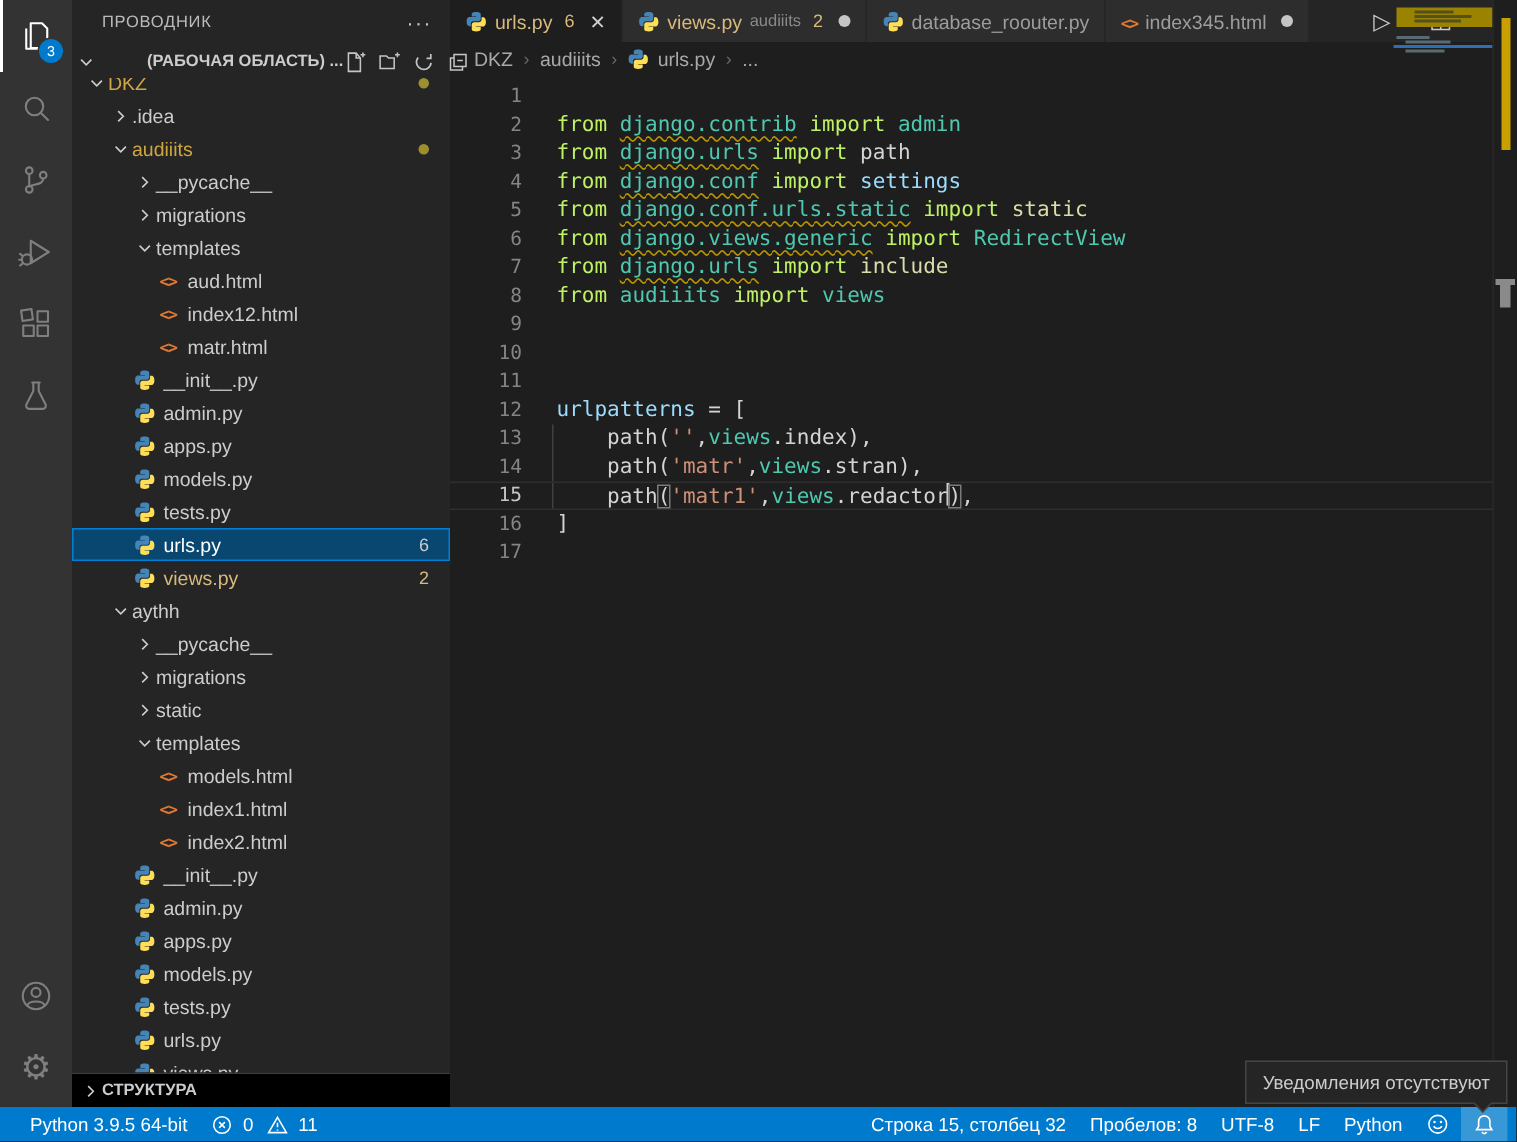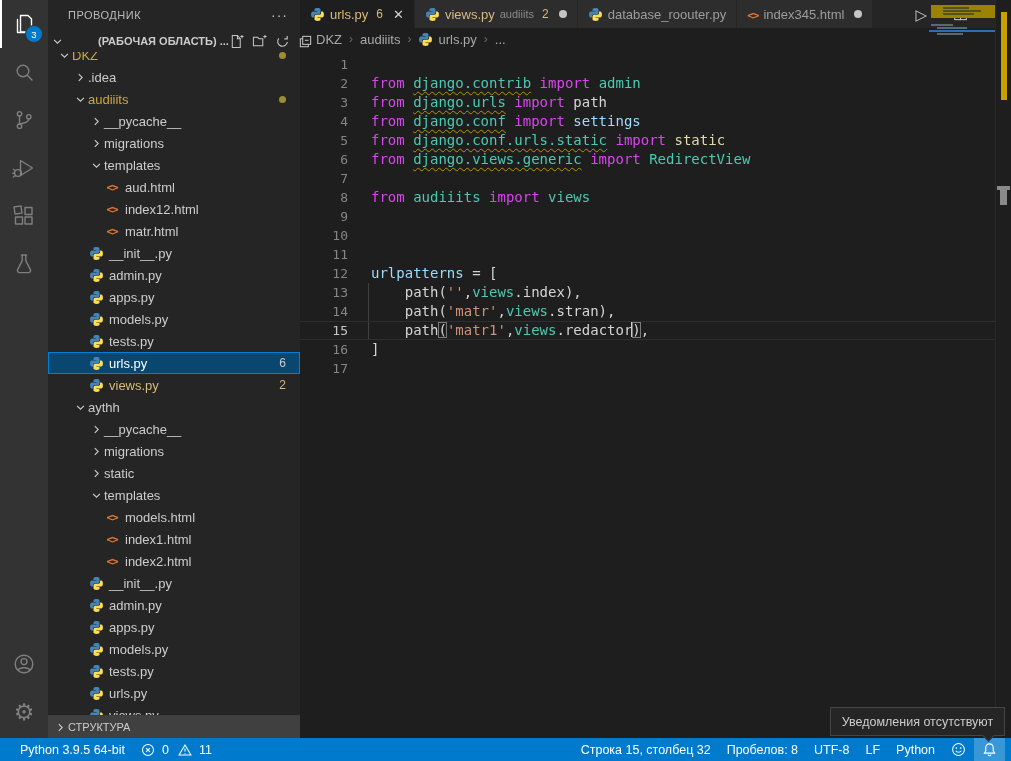--- a/index.html
+++ b/index.html
@@ -26,22 +26,22 @@
   .trow{height:22px;display:flex;align-items:center;font-size:13px;color:#cccccc;position:relative;cursor:pointer;}
   .trow .chev{width:16px;display:flex;justify-content:center;color:#cccccc;flex:0 0 16px;}
   .trow .ficon{width:16px;height:16px;display:flex;align-items:center;justify-content:center;margin-right:5px;flex:0 0 16px;}
   .trow .lbl{white-space:nowrap;}
   .trow.mod>.lbl{color:#d7ba7d;}
   .trow.foldmod>.lbl{color:#cfa640;}
   .trow.sel{background:#094771;outline:1px solid #007fd4;outline-offset:-1px;color:#ffffff;}
   .trow .badge{margin-left:auto;margin-right:14px;font-size:12px;color:#cccccc;}
   .trow .badge.y{color:#d7ba7d;}
   .trow .dot{position:absolute;right:14px;top:8px;width:7px;height:7px;border-radius:50%;background:#9d8f2d;}
-  .outline-head{position:absolute;bottom:0;left:0;right:0;height:22px;display:flex;align-items:center;font-size:11px;font-weight:normal;
-                color:#cccccc;border-top:1px solid #3c3c3c;background:#404040;padding-left:4px;}
+  .outline-head{position:absolute;bottom:0;left:0;right:0;height:22px;display:flex;align-items:center;font-size:11px;font-weight:bold;
+                color:#cccccc;border-top:1px solid #3c3c3c;background:#000000;padding-left:4px;}
   
   .editor{position:absolute;left:300px;top:0;width:711px;height:738px;background:#1e1e1e;}
   .tabbar{position:absolute;top:0;left:0;right:0;height:28px;background:#252526;display:flex;align-items:stretch;}
   .tab{display:flex;align-items:center;gap:5px;padding:0 10px;background:#2d2d2d;color:#9d9d9d;font-size:13px;
        border-right:1px solid #252526;cursor:pointer;white-space:nowrap;}
   .tab.active{background:#1e1e1e;}
   .tab .tlbl.y{color:#d7ba7d;}
   .tab .desc{font-size:11px;color:#8a8a8a;}
   .tab .tbadge{color:#d7ba7d;font-size:12px;margin-left:3px;}
   .tab .close{color:#d0d0d0;font-size:13px;margin-left:5px;}
@@ -54,21 +54,21 @@
   .bc-sep{color:#6a6a6a;font-size:12px;}
   .bc-item{display:flex;align-items:center;gap:5px;cursor:pointer;}
   
   .code{position:absolute;top:50px;left:0;right:0;bottom:0;font-family:"DejaVu Sans Mono",monospace;font-size:14px;padding-top:5px;}
   .cline{height:19px;line-height:19px;display:flex;position:relative;}
   .cline.cur{border-top:1px solid #2e2e2e;border-bottom:1px solid #2e2e2e;height:17px;line-height:17px;}
   .cline.guide::before{content:"";position:absolute;left:68px;top:0;bottom:0;border-left:1px solid #404040;}
   .cnum{width:48px;flex:0 0 48px;text-align:right;color:#858585;font-size:13px;margin-right:23px;user-select:none;}
   .cline.cur .cnum{color:#c6c6c6;}
   .ctext{white-space:pre;}
-  .tk-k{color:#d946ef;} .tk-m{color:#4EC9B0;} .tk-f{color:#DCDCAA;} .tk-v{color:#9CDCFE;}
+  .tk-k{color:#bef264;} .tk-m{color:#4EC9B0;} .tk-f{color:#DCDCAA;} .tk-v{color:#9CDCFE;}
   .tk-s{color:#CE9178;} .tk-p{color:#D4D4D4;}
   .squig{text-decoration:underline;text-decoration-style:wavy;text-decoration-color:#b89500;
          text-decoration-thickness:1px;text-underline-offset:3px;}
   .bm{outline:1px solid #7a7a7a;outline-offset:-1px;}
   .caret{display:inline-block;width:2px;height:15px;background:#cccccc;vertical-align:-2px;margin:0 -1px;}
   
   .minimap{position:absolute;top:0;right:15px;width:67px;height:200px;}
   .mm-yellow{position:absolute;top:5px;left:2px;width:65px;height:13px;background:#9a8300;}
   .mm-dark1{position:absolute;top:7px;left:14px;width:26px;height:2px;background:#55511e;}
   .mm-dark2{position:absolute;top:10px;left:14px;width:38px;height:2px;background:#55511e;}
@@ -571,20 +571,21 @@
         <div class="cline">
           <span class="cnum">5</span>
           <span class="ctext"><span class="tk-k">from </span><span class="tk-m squig">django.conf.urls.static</span><span class="tk-p"> </span><span class="tk-k">import</span><span class="tk-p"> </span><span class="tk-f">static</span></span>
         </div>
         <div class="cline">
           <span class="cnum">6</span>
           <span class="ctext"><span class="tk-k">from </span><span class="tk-m squig">django.views.generic</span><span class="tk-p"> </span><span class="tk-k">import</span><span class="tk-p"> </span><span class="tk-m">RedirectView</span></span>
         </div>
         <div class="cline">
           <span class="cnum">7</span>
+          <span class="ctext"><span class="tk-k">from </span><span class="tk-m squig">django.urls</span><span class="tk-p"> </span><span class="tk-k">import</span><span class="tk-p"> </span><span class="tk-f">include</span></span>
         </div>
         <div class="cline">
           <span class="cnum">8</span>
           <span class="ctext"><span class="tk-k">from </span><span class="tk-m">audiiits</span><span class="tk-p"> </span><span class="tk-k">import</span><span class="tk-p"> </span><span class="tk-m">views</span></span>
         </div>
         <div class="cline">
           <span class="cnum">9</span>
           <span class="ctext"></span>
         </div>
         <div class="cline">

